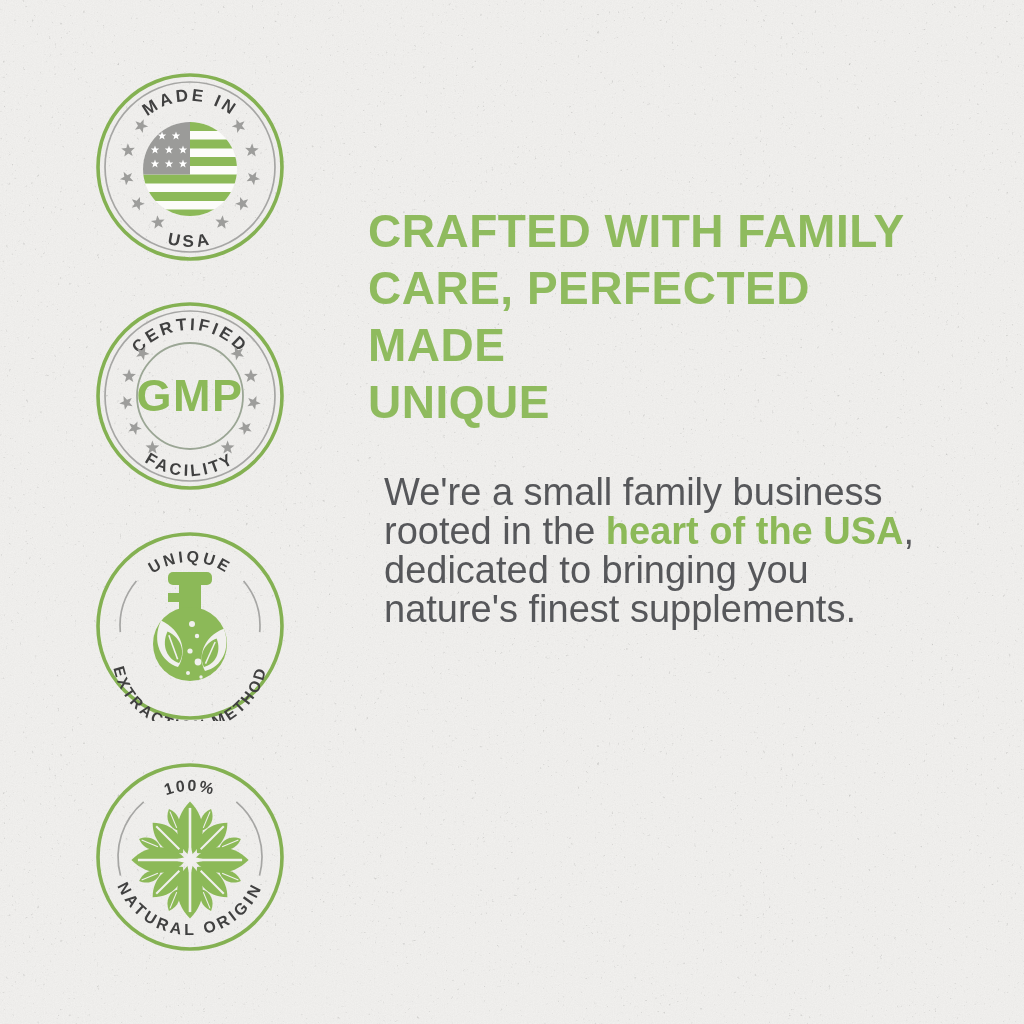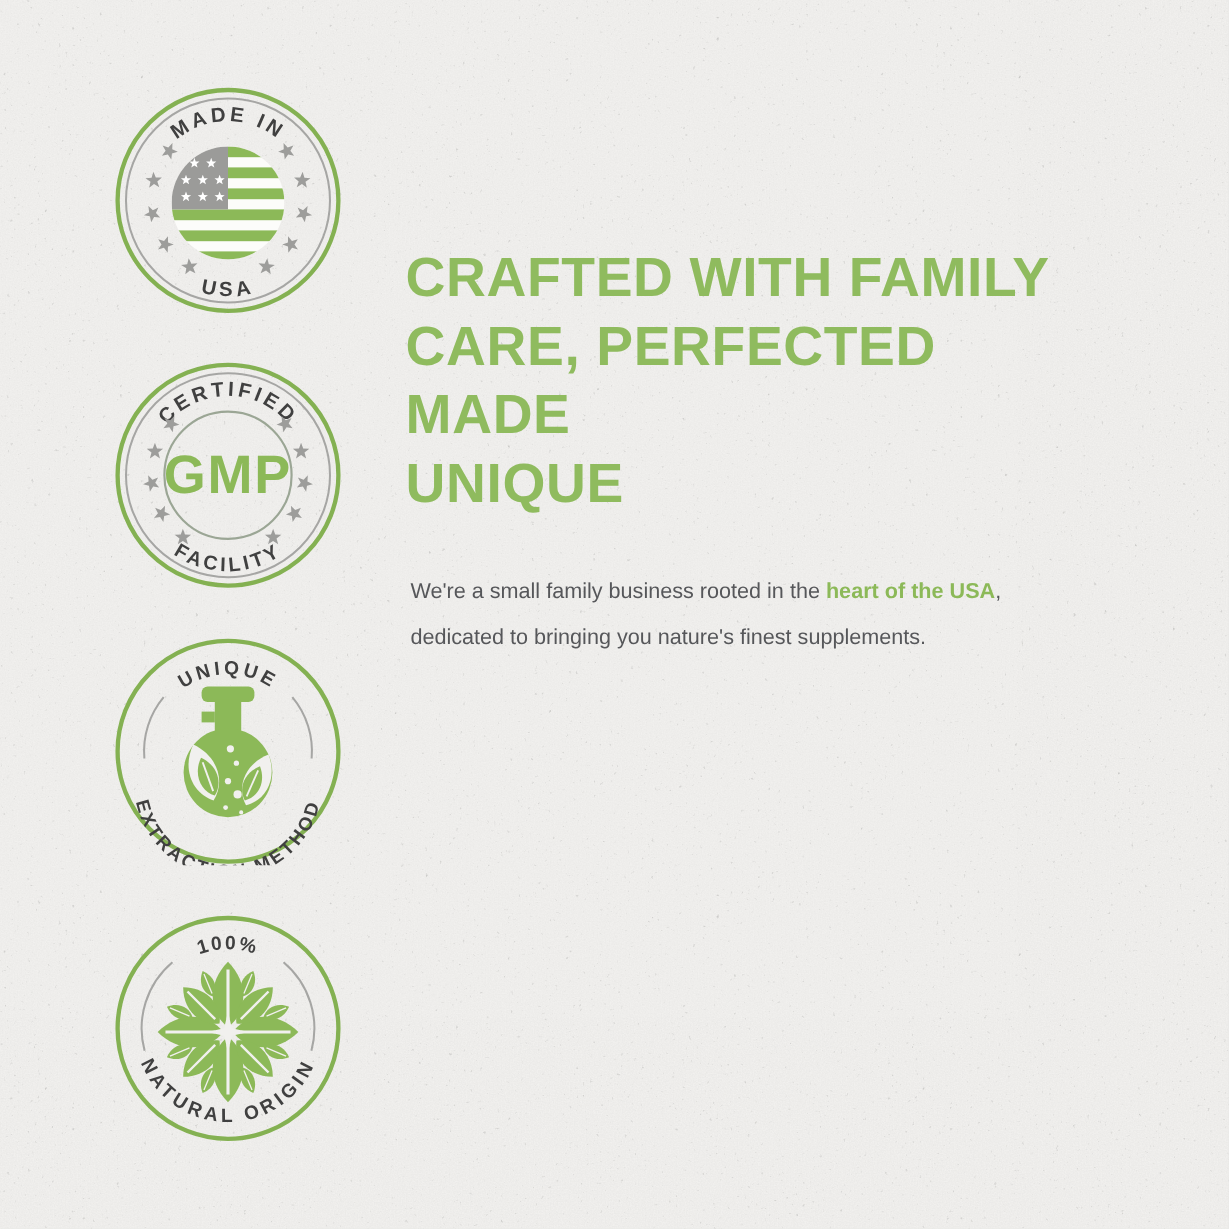--- a/index.html
+++ b/index.html
@@ -8,24 +8,24 @@
   .noise{position:absolute;left:0;top:0;pointer-events:none;}
   .badge{position:absolute;left:95px;width:190px;height:190px;}
   #badge1{top:72px}#badge2{top:301px}#badge3{top:531px}#badge4{top:762px}
   .rg{fill:none;stroke:#84b152;stroke-width:3.6;}
   .rgr{fill:none;stroke:#a6a6a4;stroke-width:1.7;}
   .albl{font-family:"Liberation Sans",sans-serif;font-weight:700;fill:#404040;}
   .star{fill:#9d9d9b;}
   .grn{fill:#8cb958;}
   .paper{fill:#f1f0ee;}
   .gmp{font-family:"Liberation Sans",sans-serif;font-weight:700;fill:#8cb958;}
-  .text-col{position:absolute;left:338px;top:203px;width:588px;}
+  .text-col{position:absolute;left:368px;top:203px;width:588px;}
   .headline{margin:0 0 42px 0;color:#8fbb5e;font-size:46px;line-height:57px;font-weight:700;letter-spacing:.5px;}
   .hline{display:block;}
-  .body-par{color:#56575a;font-size:18px;line-height:39px;margin:0 0 28px 4px;max-width:568px;font-weight:400;}
+  .body-par{color:#56575a;font-size:38px;line-height:39px;margin:0 0 28px 16px;max-width:568px;font-weight:400;}
   .hl{color:#8cb958;font-weight:700;}
 </style>
 </head>
 <body>
 
 <div class="canvas">
 
   <svg width="0" height="0" style="position:absolute" aria-hidden="true">
     <defs>
       <path id="star5" d="M0,-7.2 L1.76,-2.43 L6.85,-2.22 L2.85,0.93 L4.23,5.82 L0,3 L-4.23,5.82 L-2.85,0.93 L-6.85,-2.22 L-1.76,-2.43 Z"></path>

